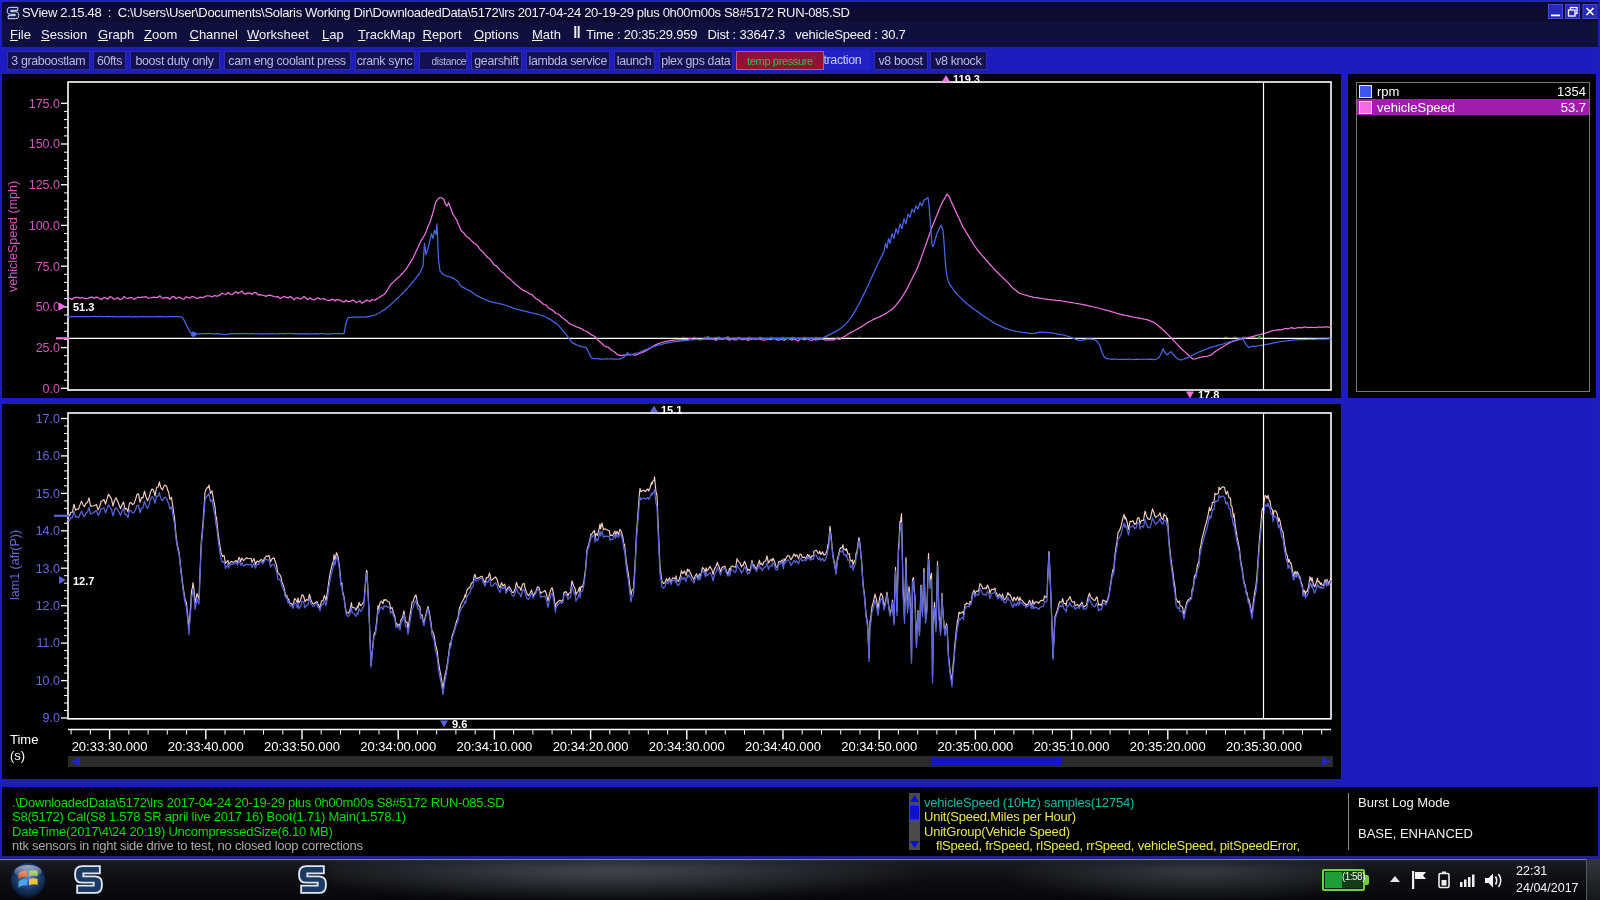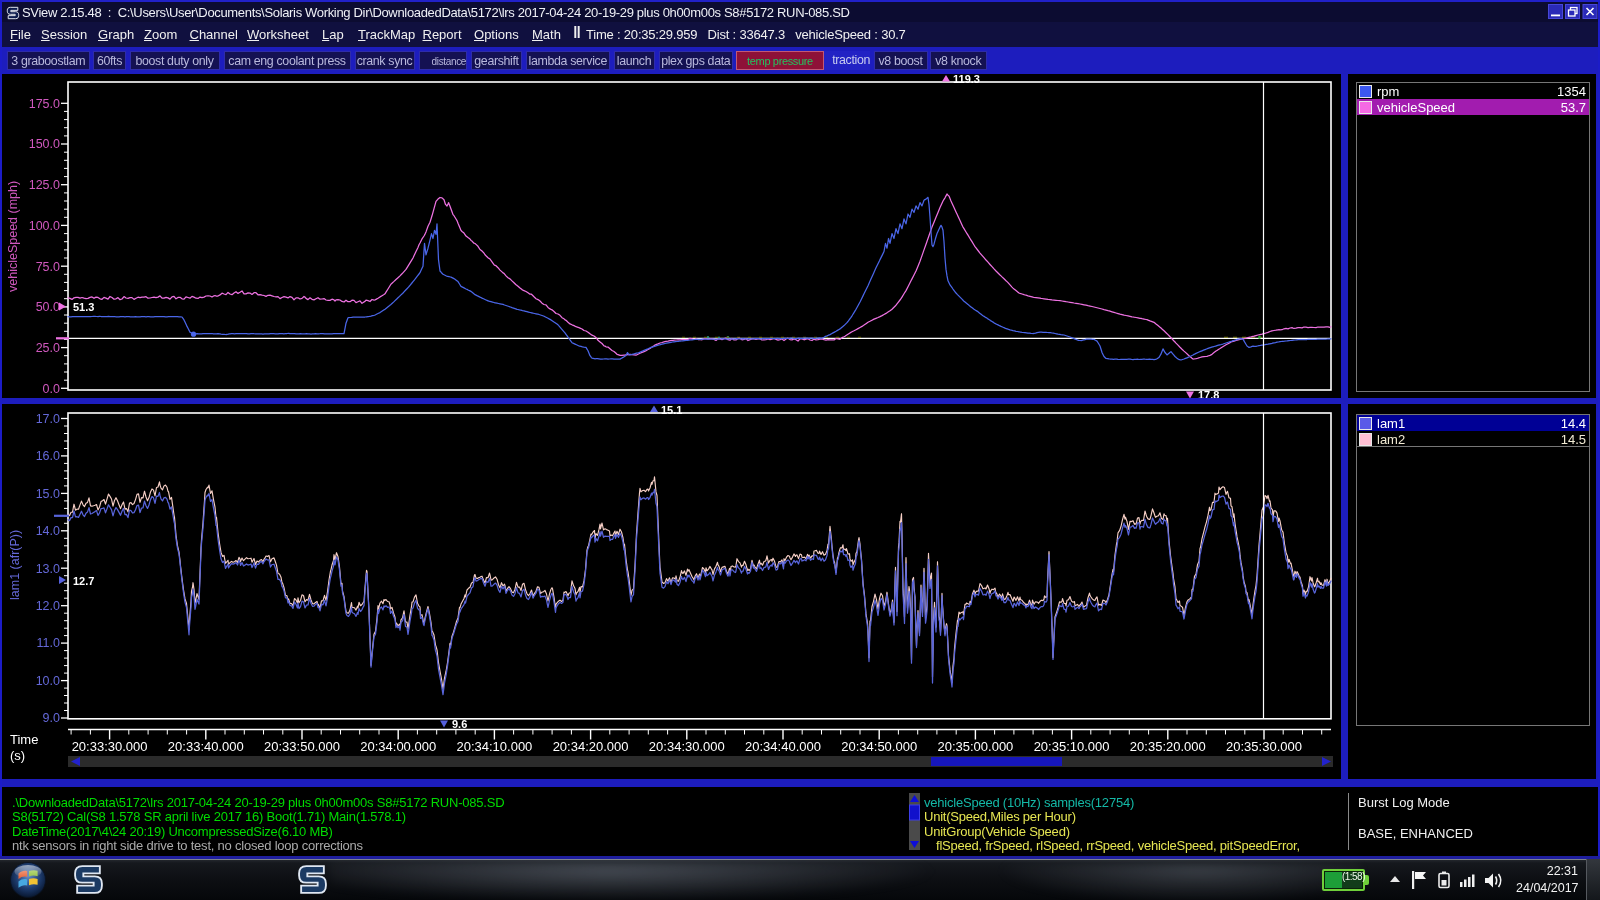--- a/index.html
+++ b/index.html
@@ -44,21 +44,21 @@
       <div style="position:absolute;left:91.0px;top:3.5px;width:33.0px;height:19px;background:#141152;border:1px solid #2e2caa;color:#b9b9dd;text-align:center;line-height:19px;overflow:hidden;white-space:nowrap;font-size:12.4px;letter-spacing:-0.35px">60fts</div>
       <div style="position:absolute;left:127.5px;top:3.5px;width:90.0px;height:19px;background:#141152;border:1px solid #2e2caa;color:#b9b9dd;text-align:center;line-height:19px;overflow:hidden;white-space:nowrap;font-size:12.4px;letter-spacing:-0.35px">boost duty only</div>
       <div style="position:absolute;left:221.5px;top:3.5px;width:127.0px;height:19px;background:#141152;border:1px solid #2e2caa;color:#b9b9dd;text-align:center;line-height:19px;overflow:hidden;white-space:nowrap;font-size:12.4px;letter-spacing:-0.35px">cam eng coolant press</div>
       <div style="position:absolute;left:352.5px;top:3.5px;width:60.0px;height:19px;background:#141152;border:1px solid #2e2caa;color:#b9b9dd;text-align:center;line-height:19px;overflow:hidden;white-space:nowrap;font-size:12.4px;letter-spacing:-0.35px">crank sync</div>
       <div style="position:absolute;left:416.5px;top:3.5px;width:48.5px;height:19px;background:#141152;border:1px solid #2e2caa;color:#b9b9dd;text-align:right;line-height:19px;overflow:hidden;white-space:nowrap;font-size:10px;letter-spacing:-0.35px">distance</div>
       <div style="position:absolute;left:469.0px;top:3.5px;width:51.0px;height:19px;background:#141152;border:1px solid #2e2caa;color:#b9b9dd;text-align:center;line-height:19px;overflow:hidden;white-space:nowrap;font-size:12.4px;letter-spacing:-0.35px">gearshift</div>
       <div style="position:absolute;left:524.0px;top:3.5px;width:83.5px;height:19px;background:#141152;border:1px solid #2e2caa;color:#b9b9dd;text-align:center;line-height:19px;overflow:hidden;white-space:nowrap;font-size:12.4px;letter-spacing:-0.35px">lambda service</div>
       <div style="position:absolute;left:611.5px;top:3.5px;width:41.0px;height:19px;background:#141152;border:1px solid #2e2caa;color:#b9b9dd;text-align:center;line-height:19px;overflow:hidden;white-space:nowrap;font-size:12.4px;letter-spacing:-0.35px">launch</div>
       <div style="position:absolute;left:656.5px;top:3.5px;width:74.5px;height:19px;background:#141152;border:1px solid #2e2caa;color:#b9b9dd;text-align:center;line-height:19px;overflow:hidden;white-space:nowrap;font-size:12.4px;letter-spacing:-0.35px">plex gps data</div>
       <div style="position:absolute;left:734.0px;top:3.5px;width:88.0px;height:19px;background:#8e1138;border:1px solid #c25876;color:#22c55e;text-align:center;line-height:19px;overflow:hidden;white-space:nowrap;font-size:11px;letter-spacing:-0.35px">temp pressure</div>
-      <div style="position:absolute;left:821.5px;top:3.5px;width:46.5px;height:19px;background:#2222c4;color:#c8ccf0;text-align:right;line-height:19px;overflow:hidden;white-space:nowrap;font-size:12.4px;letter-spacing:-0.35px">traction</div>
+      <div style="position:absolute;left:821.5px;top:3.5px;width:46.5px;height:19px;background:#2222c4;color:#c8ccf0;text-align:left;line-height:19px;overflow:hidden;white-space:nowrap;font-size:12.4px;letter-spacing:-0.35px">traction</div>
       <div style="position:absolute;left:871.5px;top:3.5px;width:54.0px;height:19px;background:#141152;border:1px solid #2e2caa;color:#b9b9dd;text-align:center;line-height:19px;overflow:hidden;white-space:nowrap;font-size:12.4px;letter-spacing:-0.35px">v8 boost</div>
       <div style="position:absolute;left:927.5px;top:3.5px;width:57.5px;height:19px;background:#141152;border:1px solid #2e2caa;color:#b9b9dd;text-align:center;line-height:19px;overflow:hidden;white-space:nowrap;font-size:12.4px;letter-spacing:-0.35px">v8 knock</div>
     </div>
 
  <div class="abs" style="left:0;top:70px;width:1596px;height:715px;background:#1d1dbe">
    <div class="abs" style="left:0;top:2px;width:1339px;height:324px;background:#000">
      <svg width="66" height="324" viewBox="0 0 66 324" style="position:absolute;left:0;top:0" font-family="Liberation Sans, sans-serif">
           <text x="58" y="33.6" text-anchor="end" fill="#d058be" font-size="12.5">175.0</text>
           <text x="58" y="74.3" text-anchor="end" fill="#d058be" font-size="12.5">150.0</text>
           <text x="58" y="115.0" text-anchor="end" fill="#d058be" font-size="12.5">125.0</text>
@@ -295,34 +295,20 @@
          <span class="abs" style="left:20px;top:1px">rpm</span>
             <span class="abs" style="right:3px;top:1px">1354</span>
        </div>
        <div class="abs" style="left:0;top:16px;width:232px;height:16px;background:#a21caf;color:#fff">
          <div class="abs" style="left:2px;top:1.5px;width:13px;height:13px;background:#f56ae4;border:1px solid #e8e8e8"></div>
          <span class="abs" style="left:20px;top:1px">vehicleSpeed</span>
             <span class="abs" style="right:3px;top:1px">53.7</span>
        </div>
      </div>
    </div>
-   <div class="abs" style="left:1346px;top:332px;width:248px;height:375px;background:#000">
-     <div class="abs" style="left:8px;top:10px;width:234px;height:312px;border:1px solid #767676">
-       <div class="abs" style="left:0;top:0;width:232px;height:16px;background:#000095;color:#fff">
-         <div class="abs" style="left:2px;top:1.5px;width:13px;height:13px;background:#5a5ae8;border:1px solid #e8e8e8"></div>
-         <span class="abs" style="left:20px;top:1px">lam1</span>
-            <span class="abs" style="right:3px;top:1px">14.4</span>
-       </div>
-       <div class="abs" style="left:0;top:16px;width:232px;height:16px;color:#f2ebd4;border-bottom:1px solid #767676">
-         <div class="abs" style="left:2px;top:1.5px;width:13px;height:13px;background:#ffc0d4;border:1px solid #e8e8e8"></div>
-         <span class="abs" style="left:20px;top:1px">lam2</span>
-            <span class="abs" style="right:3px;top:1px">14.5</span>
-       </div>
-     </div>
-   </div>
  </div>
 
  <div class="abs" style="left:0;top:785px;width:1596px;height:69px;background:#000">
    <div class="abs" style="left:10px;top:7.5px;color:#00dc00;letter-spacing:-0.22px">.\DownloadedData\5172\lrs 2017-04-24 20-19-29 plus 0h00m00s S8#5172 RUN-085.SD</div>
    <div class="abs" style="left:10px;top:22px;color:#00dc00;letter-spacing:-0.22px">S8(5172) Cal(S8 1.578 SR april live 2017 16) Boot(1.71) Main(1.578.1)</div>
    <div class="abs" style="left:10px;top:36.5px;color:#00dc00;letter-spacing:-0.22px">DateTime(2017\4\24 20:19) UncompressedSize(6.10 MB)</div>
    <div class="abs" style="left:10px;top:51px;color:#aaaaaa;letter-spacing:-0.22px">ntk sensors in right side drive to test, no closed loop corrections</div>
    <div class="abs" style="left:907px;top:6px;width:11px;height:57px;background:#4a4a4a">
      <svg width="11" height="57" style="position:absolute;left:0;top:0">
        <polygon points="5.5,2 10,9 1,9" fill="#0d0dd8"></polygon>
@@ -385,15 +371,15 @@
 <rect x="56" y="3.5" width="4" height="2" fill="#ececec"></rect>
 <rect x="55.5" y="12" width="5" height="5.5" fill="#ececec"></rect>
 <rect x="74" y="14" width="2.5" height="5" fill="#f0f0f0"></rect>
       <rect x="78" y="11.5" width="2.5" height="7.5" fill="#f0f0f0"></rect>
 <rect x="82" y="9" width="2.5" height="10" fill="#f0f0f0"></rect>
       <rect x="86" y="6.5" width="2.5" height="12.5" fill="#f0f0f0"></rect>
 <polygon points="99,10 102.5,10 107,5.5 107,19.5 102.5,15 99,15" fill="#f2f2f2"></polygon>
 <path d="M109.5,8.5 q2.5,4 0,8" stroke="#f2f2f2" stroke-width="1.6" fill="none"></path>
 <path d="M112.5,6 q4.5,6.5 0,13" stroke="#f2f2f2" stroke-width="1.6" fill="none"></path>
 </svg>
-  <div class="abs" style="left:1516px;top:4px;width:62px;color:#f2f2f2;font-size:12.5px;text-align:right;line-height:16.5px">22:31<br>24/04/2017</div>
+  <div class="abs" style="left:1516px;top:4px;width:62px;color:#f2f2f2;font-size:12.5px;text-align:left;line-height:16.5px">22:31<br>24/04/2017</div>
   <div class="abs" style="left:1586px;top:0;width:14px;height:41px;background:linear-gradient(#33373d,#14171b);border-left:1px solid #55595f"></div>
 </div>
 
 </body></html>

